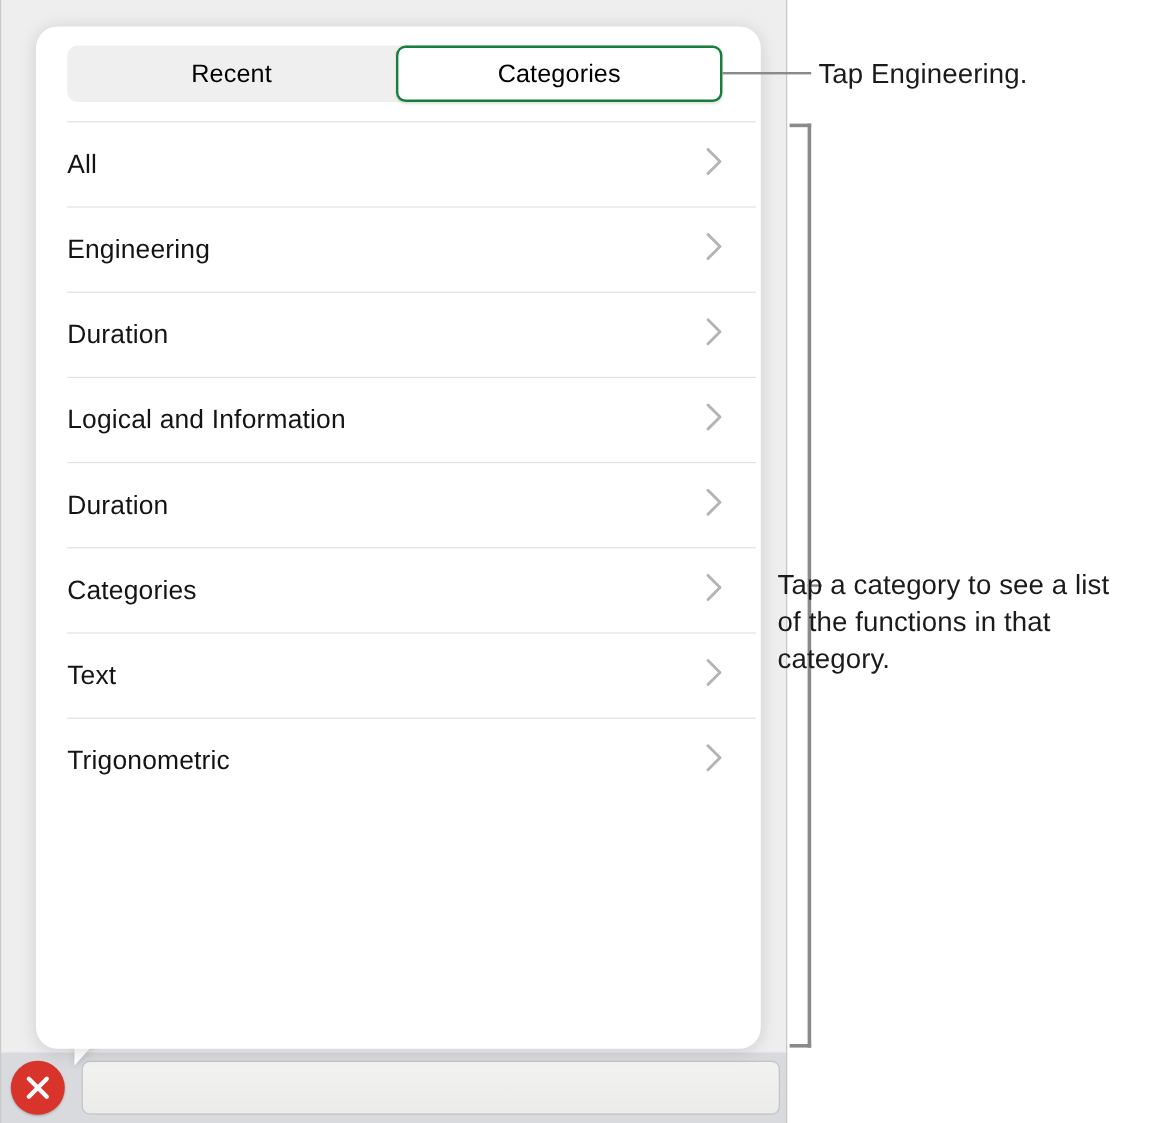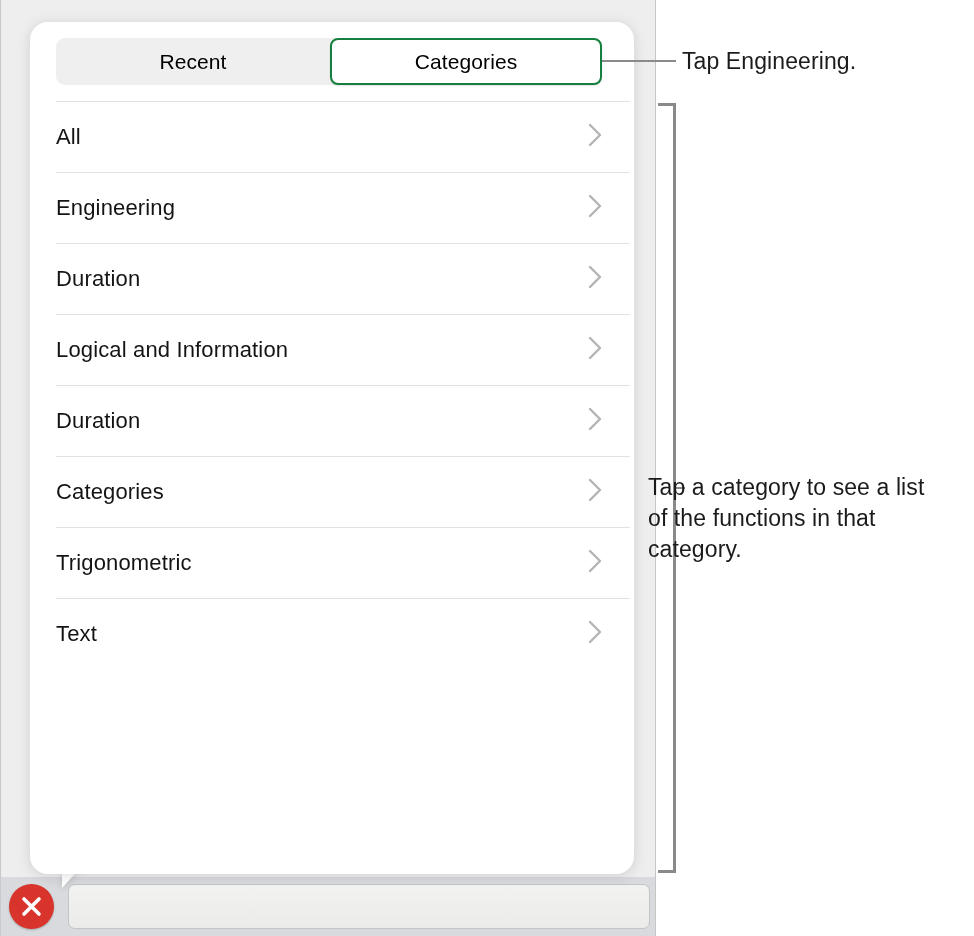--- a/index.html
+++ b/index.html
@@ -296,30 +296,30 @@
       <div class="list-row">
         <span class="row-label">Categories</span>
         <span class="row-chevron">
           <svg width="16" height="26" viewBox="0 0 16 26" aria-hidden="true">
             <path d="M3 3 L13 13 L3 23" stroke="#b4b4b4" stroke-width="2.4" fill="none" stroke-linecap="round" stroke-linejoin="round"></path>
           </svg>
         </span>
       </div>
 
       <div class="list-row">
+        <span class="row-label">Text</span>
+        <span class="row-chevron">
+          <svg width="16" height="26" viewBox="0 0 16 26" aria-hidden="true">
+            <path d="M3 3 L13 13 L3 23" stroke="#b4b4b4" stroke-width="2.4" fill="none" stroke-linecap="round" stroke-linejoin="round"></path>
+          </svg>
+        </span>
+      </div>
+
+      <div class="list-row">
         <span class="row-label">Trigonometric</span>
-        <span class="row-chevron">
-          <svg width="16" height="26" viewBox="0 0 16 26" aria-hidden="true">
-            <path d="M3 3 L13 13 L3 23" stroke="#b4b4b4" stroke-width="2.4" fill="none" stroke-linecap="round" stroke-linejoin="round"></path>
-          </svg>
-        </span>
-      </div>
-
-      <div class="list-row">
-        <span class="row-label">Text</span>
         <span class="row-chevron">
           <svg width="16" height="26" viewBox="0 0 16 26" aria-hidden="true">
             <path d="M3 3 L13 13 L3 23" stroke="#b4b4b4" stroke-width="2.4" fill="none" stroke-linecap="round" stroke-linejoin="round"></path>
           </svg>
         </span>
       </div>
 
     </div>
   </div>
 

